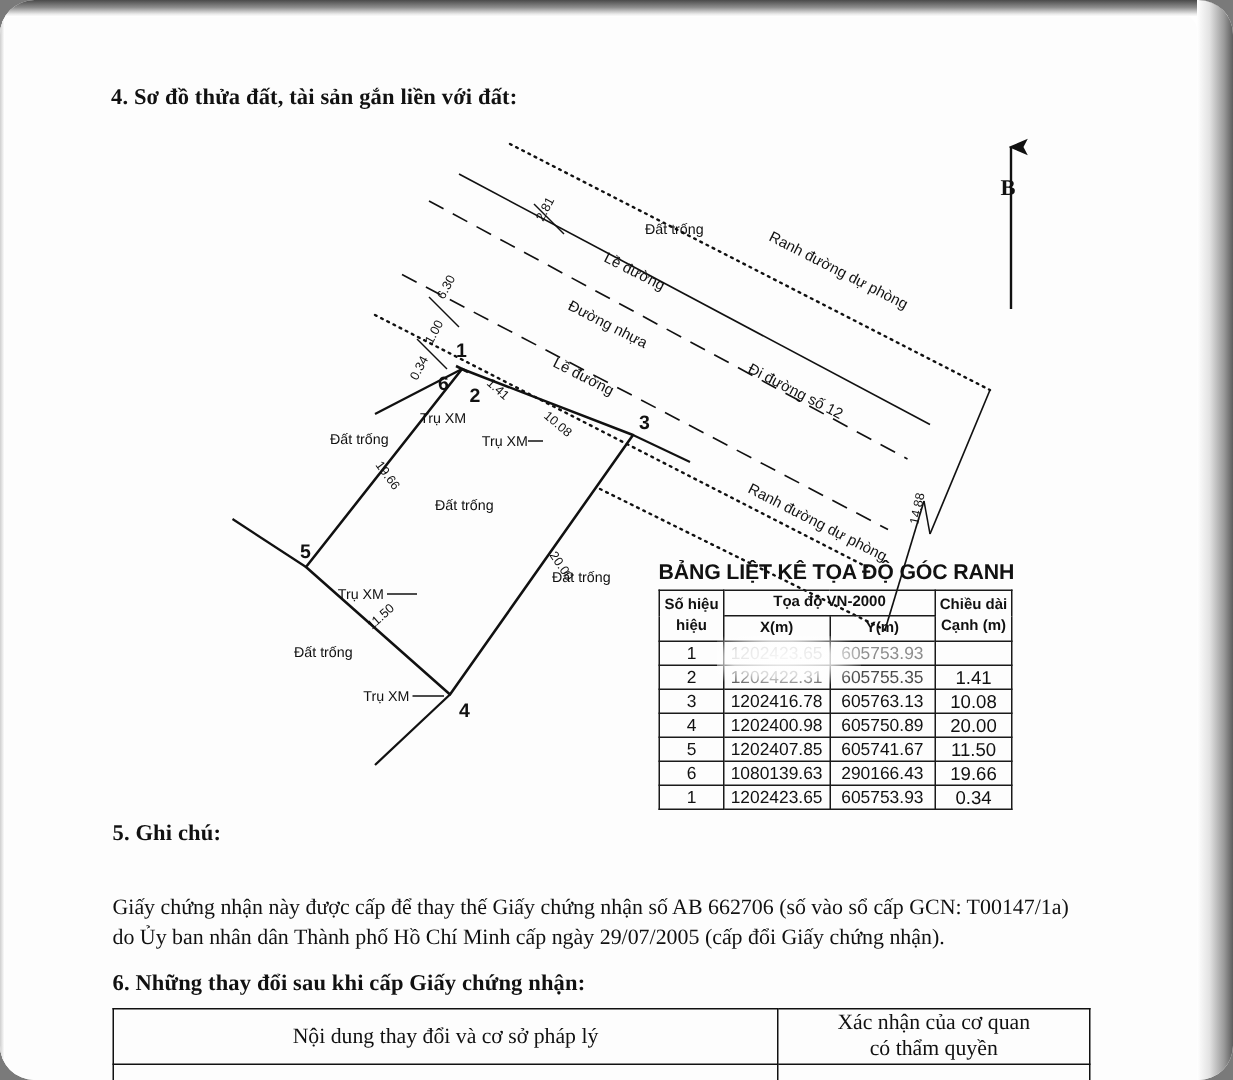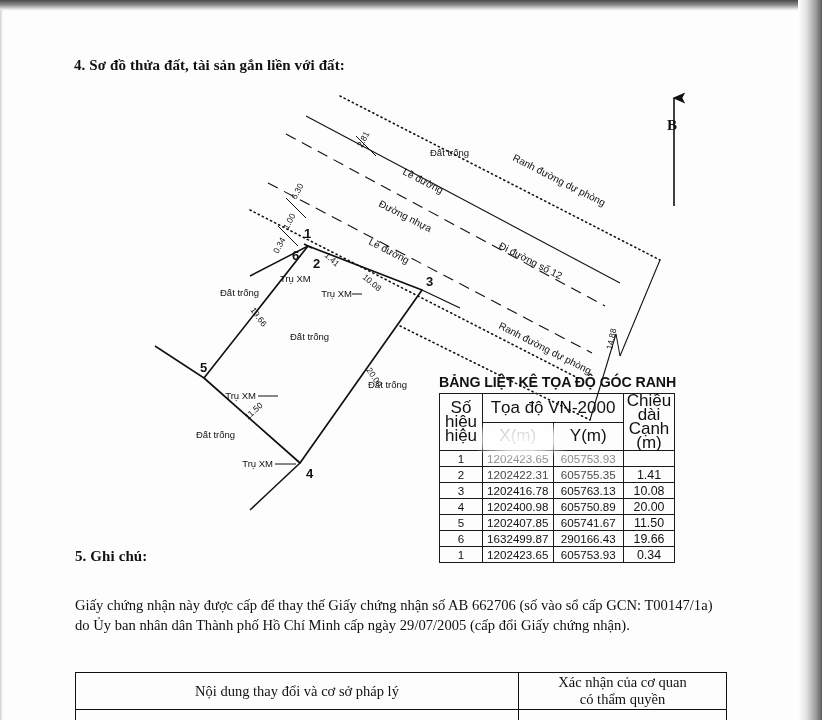--- a/index.html
+++ b/index.html
@@ -9,20 +9,21 @@
     background: #7a7a7a;
   }
   #page {
     position: relative;
     width: 822px;
     height: 720px;
     background: #ffffff;
     overflow: hidden;
     font-family: "Liberation Serif", "DejaVu Serif", serif;
     color: #111;
+    border-radius: 23px;
   }
   
   #scan-top-shadow {
     position: absolute; left: 0; top: 0; width: 822px; height: 11px;
     background: linear-gradient(to bottom, #4a4a4a 0%, #8d8d8d 45%, #e9e9e9 85%, #ffffff 100%);
   }
   #scan-right-shadow {
     position: absolute; right: 0; top: 0; width: 24px; height: 720px;
     background: linear-gradient(to left, #5d5d5d 0%, #9a9a9a 25%, #e2e2e2 65%, #ffffff 100%);
   }
@@ -94,21 +95,21 @@
     table-layout: fixed;
   }
   #coord-table td, #coord-table th {
     border: 1px solid #1a1a1a;
     padding: 0;
     text-align: center;
     vertical-align: middle;
     font-weight: normal;
     line-height: 14px;
   }
-  #coord-table th { font-size: 17px; }
+  #coord-table th { font-size: 10px; font-weight: bold; }
   .c-id   { width: 42px; }
   .c-x    { width: 72px; }
   .c-y    { width: 72px; }
   .c-len  { width: 50px; }
   .row-h { height: 16px; }
   .hdr-h { height: 17px; }
   .len-cell {
     font-size: 12.4px;
     border-left: 1px solid #1a1a1a;
     border-right: 1px solid #1a1a1a;
@@ -296,38 +297,39 @@
           <td class="len-cell">20.00</td>
         </tr>
         <tr class="row-h">
           <td>5</td>
           <td>1202407.85</td>
           <td>605741.67</td>
           <td class="len-cell">11.50</td>
         </tr>
         <tr class="row-h">
           <td>6</td>
-          <td>1632499.87</td>
+          <td>1080139.63</td>
           <td>290166.43</td>
           <td class="len-cell">19.66</td>
         </tr>
         <tr class="row-h">
           <td>1</td>
           <td>1202423.65</td>
           <td>605753.93</td>
           <td class="len-cell">0.34</td>
         </tr>
       </tbody>
     </table>
   </div>
   <div id="tbl-smudge"></div>
 
   <div class="heading" id="sec5-heading">5. Ghi chú:</div>
   <div id="note-body">Giấy chứng nhận này được cấp để thay thế Giấy chứng nhận số AB 662706 (số vào sổ cấp GCN: T00147/1a) do Ủy ban nhân dân Thành phố Hồ Chí Minh cấp ngày 29/07/2005 (cấp đổi Giấy chứng nhận).</div>
 
+  <div class="heading" id="sec6-heading">6. Những thay đổi sau khi cấp Giấy chứng nhận:</div>
 
   <table id="changes-table">
     <tbody>
       <tr>
         <td class="ch-left">Nội dung thay đổi và cơ sở pháp lý</td>
         <td class="ch-right">
           <div>Xác nhận của cơ quan</div>
           <div>có thẩm quyền</div>
         </td>
       </tr>

